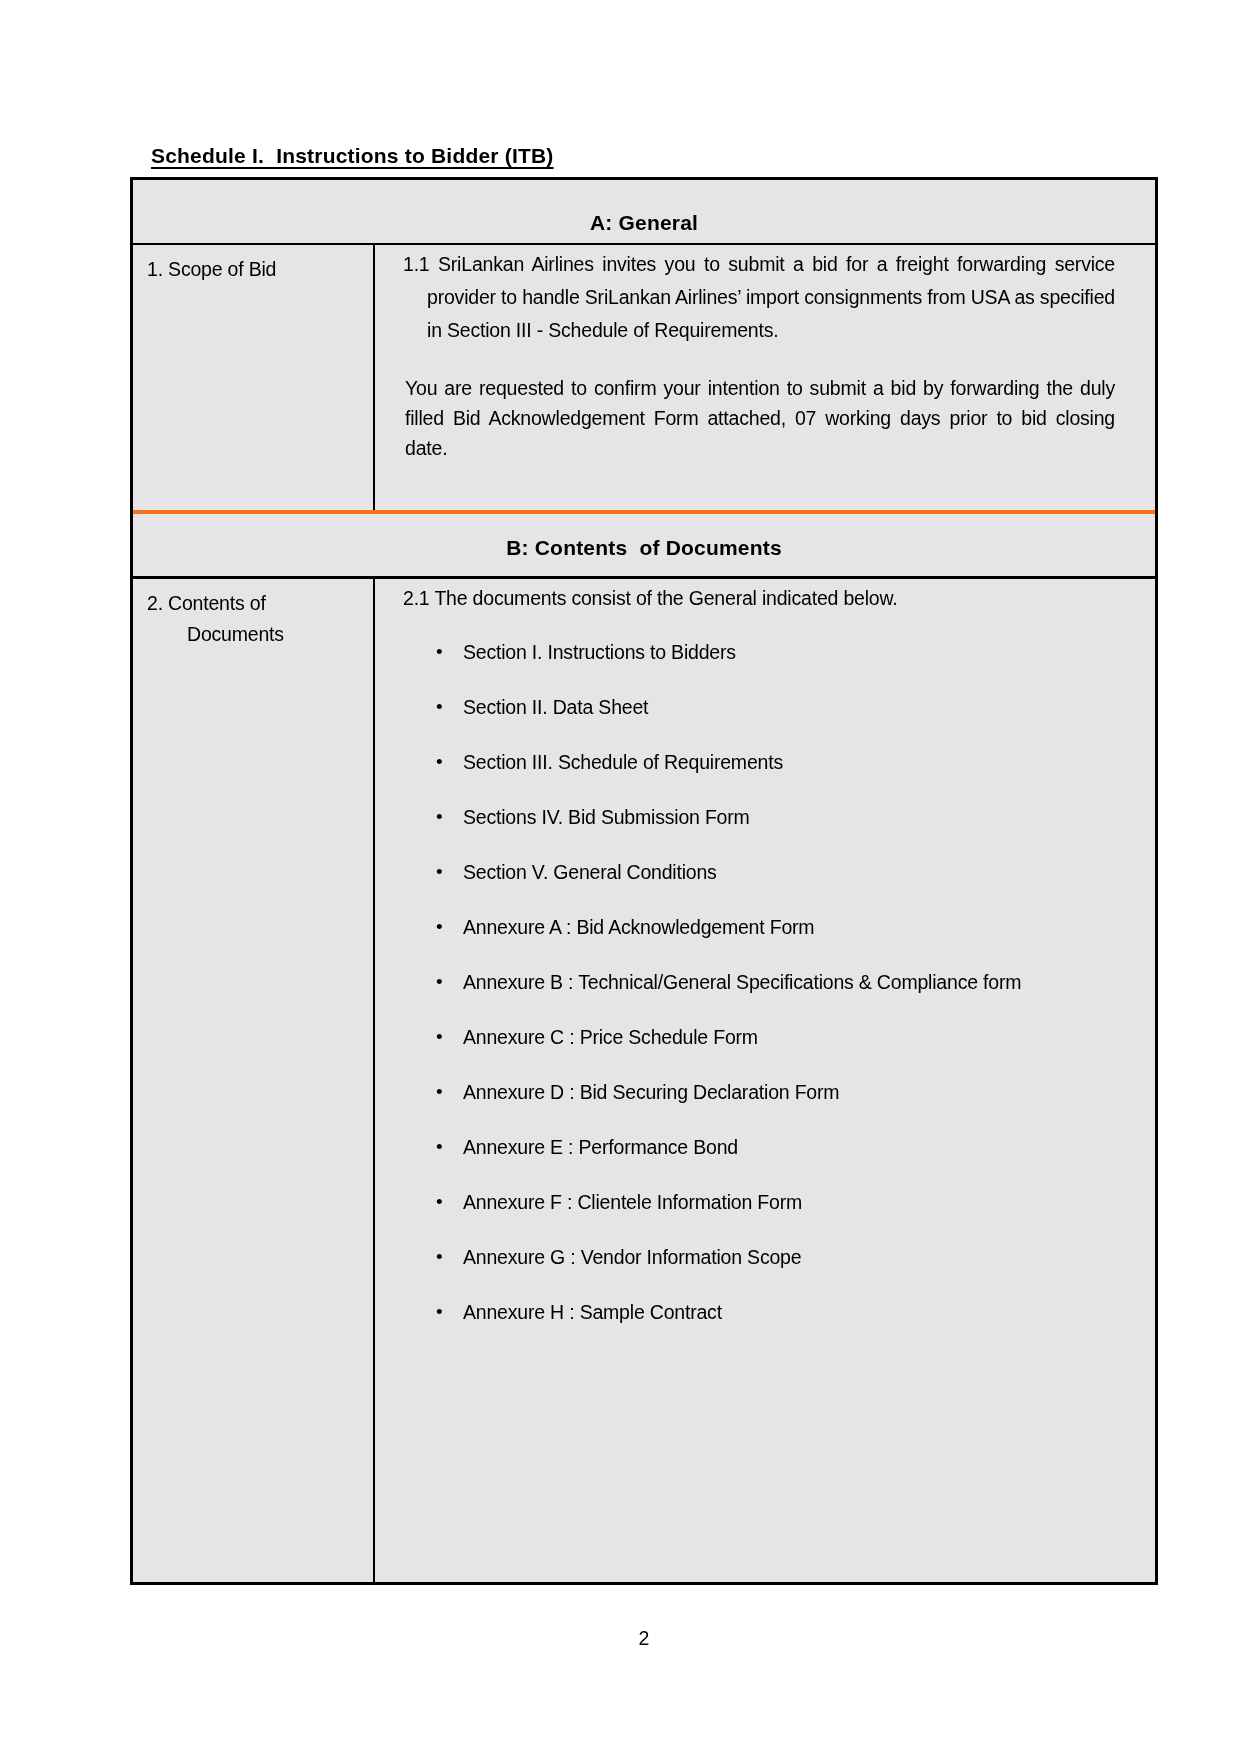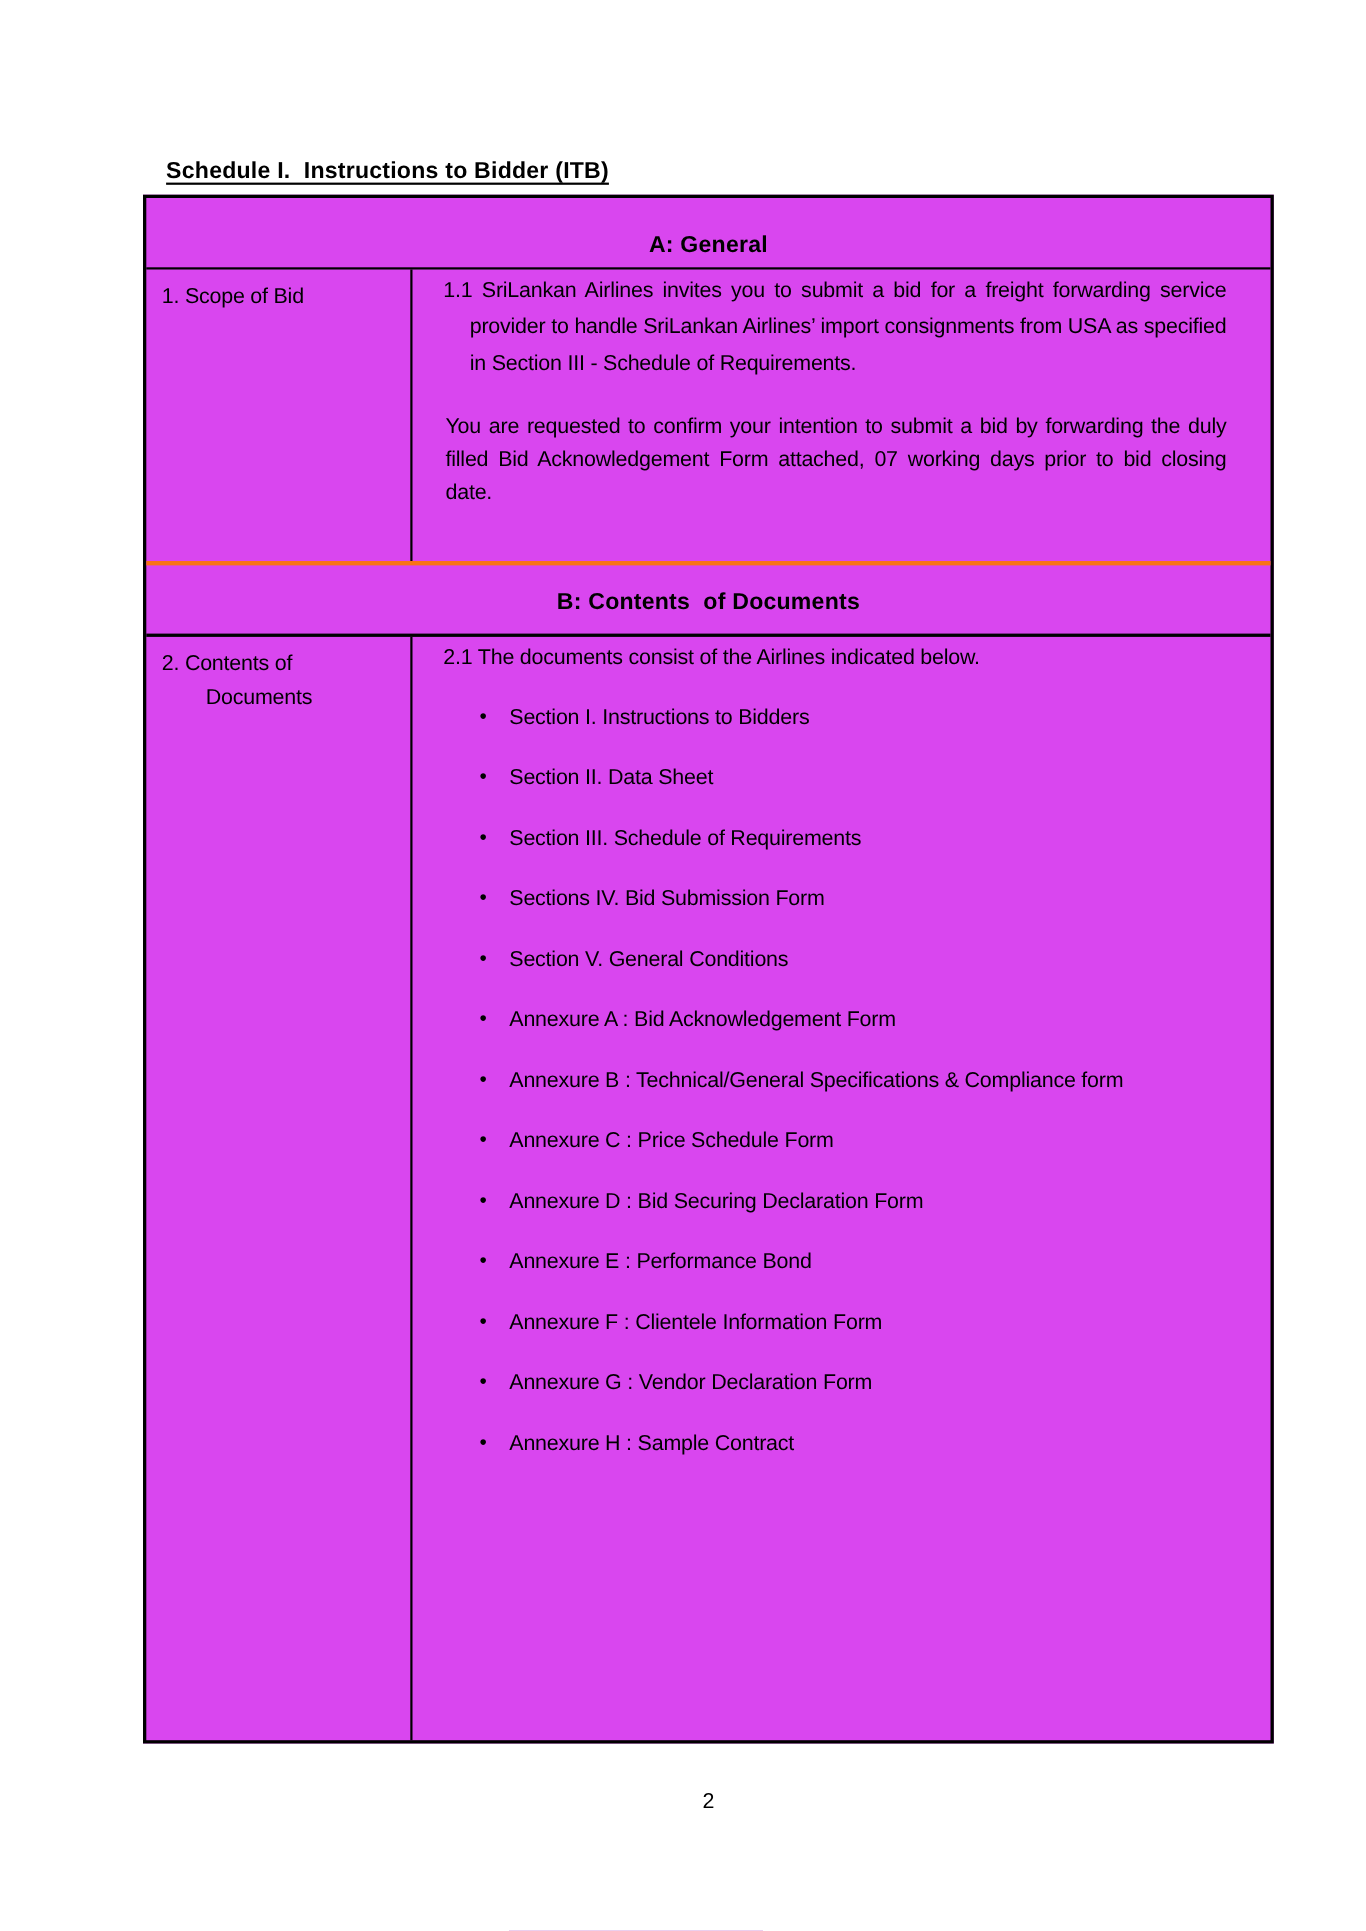--- a/index.html
+++ b/index.html
@@ -26,21 +26,21 @@
     text-decoration-thickness: 2px;
     text-underline-offset: 4px;
   }
   .doc-table {
     position: absolute;
     left: 130px;
     top: 177px;
     width: 1028px;
     height: 1408px;
     border: 3px solid #000000;
-    background: #d946ef;
+    background: #e5e5e5;
   }
   .band-header {
     display: flex;
     justify-content: center;
     align-items: flex-end;
     font-size: 21px;
     font-weight: 700;
     letter-spacing: 0.2px;
     white-space: pre-wrap;
   }
@@ -138,35 +138,35 @@
     </div>
 
     <div class="band-header band-b">B: Contents  of Documents</div>
 
     <div class="trow row-contents">
       <div class="cell-label">
         <div>2. Contents of</div>
         <div class="label-line2">Documents</div>
       </div>
       <div class="cell-body">
-        <p class="clause"><span class="clause-num">2.1</span> <span>The documents consist of the Airlines indicated below.</span></p>
+        <p class="clause"><span class="clause-num">2.1</span> <span>The documents consist of the General indicated below.</span></p>
 
         <ul class="doc-list">
           <li><span class="bullet">•</span><span>Section I. Instructions to Bidders</span></li>
           <li><span class="bullet">•</span><span>Section II. Data Sheet</span></li>
           <li><span class="bullet">•</span><span>Section III. Schedule of Requirements</span></li>
           <li><span class="bullet">•</span><span>Sections IV. Bid Submission Form</span></li>
           <li><span class="bullet">•</span><span>Section V. General Conditions</span></li>
           <li><span class="bullet">•</span><span>Annexure A : Bid Acknowledgement Form</span></li>
           <li><span class="bullet">•</span><span>Annexure B : Technical/General Specifications &amp; Compliance form</span></li>
           <li><span class="bullet">•</span><span>Annexure C : Price Schedule Form</span></li>
           <li><span class="bullet">•</span><span>Annexure D : Bid Securing Declaration Form</span></li>
           <li><span class="bullet">•</span><span>Annexure E : Performance Bond</span></li>
           <li><span class="bullet">•</span><span>Annexure F : Clientele Information Form</span></li>
-          <li><span class="bullet">•</span><span>Annexure G : Vendor Declaration Form</span></li>
+          <li><span class="bullet">•</span><span>Annexure G : Vendor Information Scope</span></li>
           <li><span class="bullet">•</span><span>Annexure H : Sample Contract</span></li>
         </ul>
       </div>
     </div>
 
   </div>
 
   <div class="page-number">2</div>
 
 </div>

